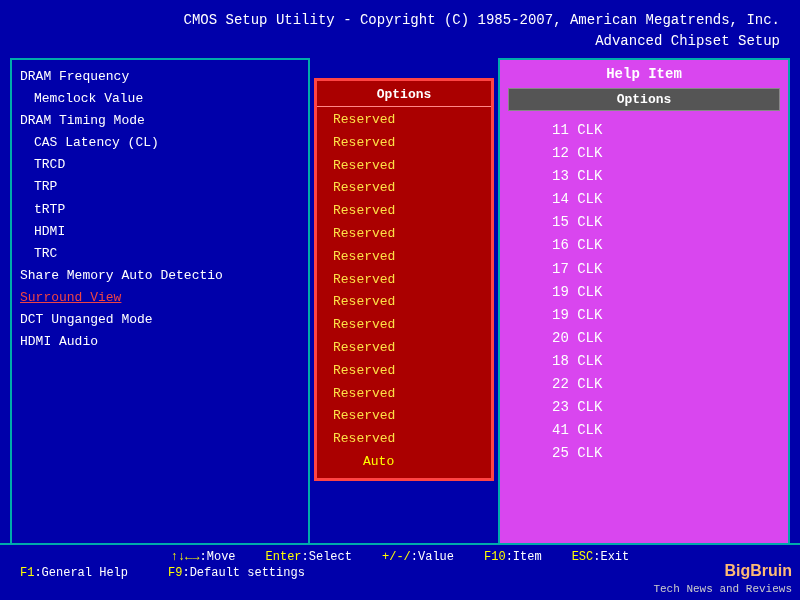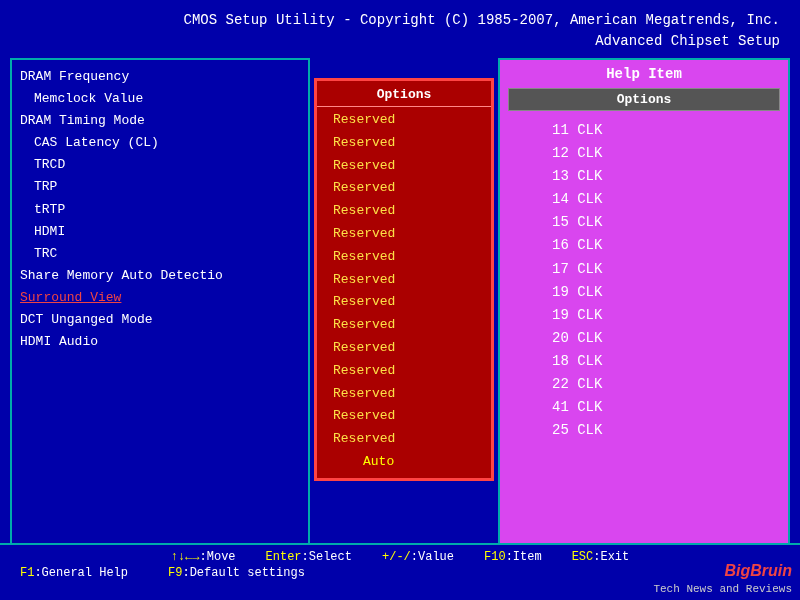--- a/index.html
+++ b/index.html
@@ -157,23 +157,22 @@
       bottom: 4px;
       right: 8px;
       font-size: 11px;
       color: #CCCCCC;
       text-align: right;
       line-height: 1.3;
     }
     #watermark .brand {
       font-size: 16px;
       font-weight: bold;
-      color: #ef4444;
+      color: #fdba74;
       font-family: Arial, sans-serif;
-      font-style: italic;
     }
   </style>
 </head>
 <body>
 
 <div id="header">
   <div>CMOS Setup Utility - Copyright (C) 1985-2007, American Megatrends, Inc.</div>
   <div>Advanced Chipset Setup</div>
 </div>
 
@@ -231,20 +230,21 @@
         <div class="clk-item">13 CLK</div>
         <div class="clk-item">14 CLK</div>
         <div class="clk-item">15 CLK</div>
         <div class="clk-item">16 CLK</div>
         <div class="clk-item">17 CLK</div>
         <div class="clk-item">19 CLK</div>
         <div class="clk-item">19 CLK</div>
         <div class="clk-item">20 CLK</div>
         <div class="clk-item">18 CLK</div>
         <div class="clk-item">22 CLK</div>
+        <div class="clk-item">23 CLK</div>
         <div class="clk-item">41 CLK</div>
         <div class="clk-item">25 CLK</div>
       </div>
   </div>
 
 </div>
 
 <div id="footer">
   <div id="footer-row1">
 

